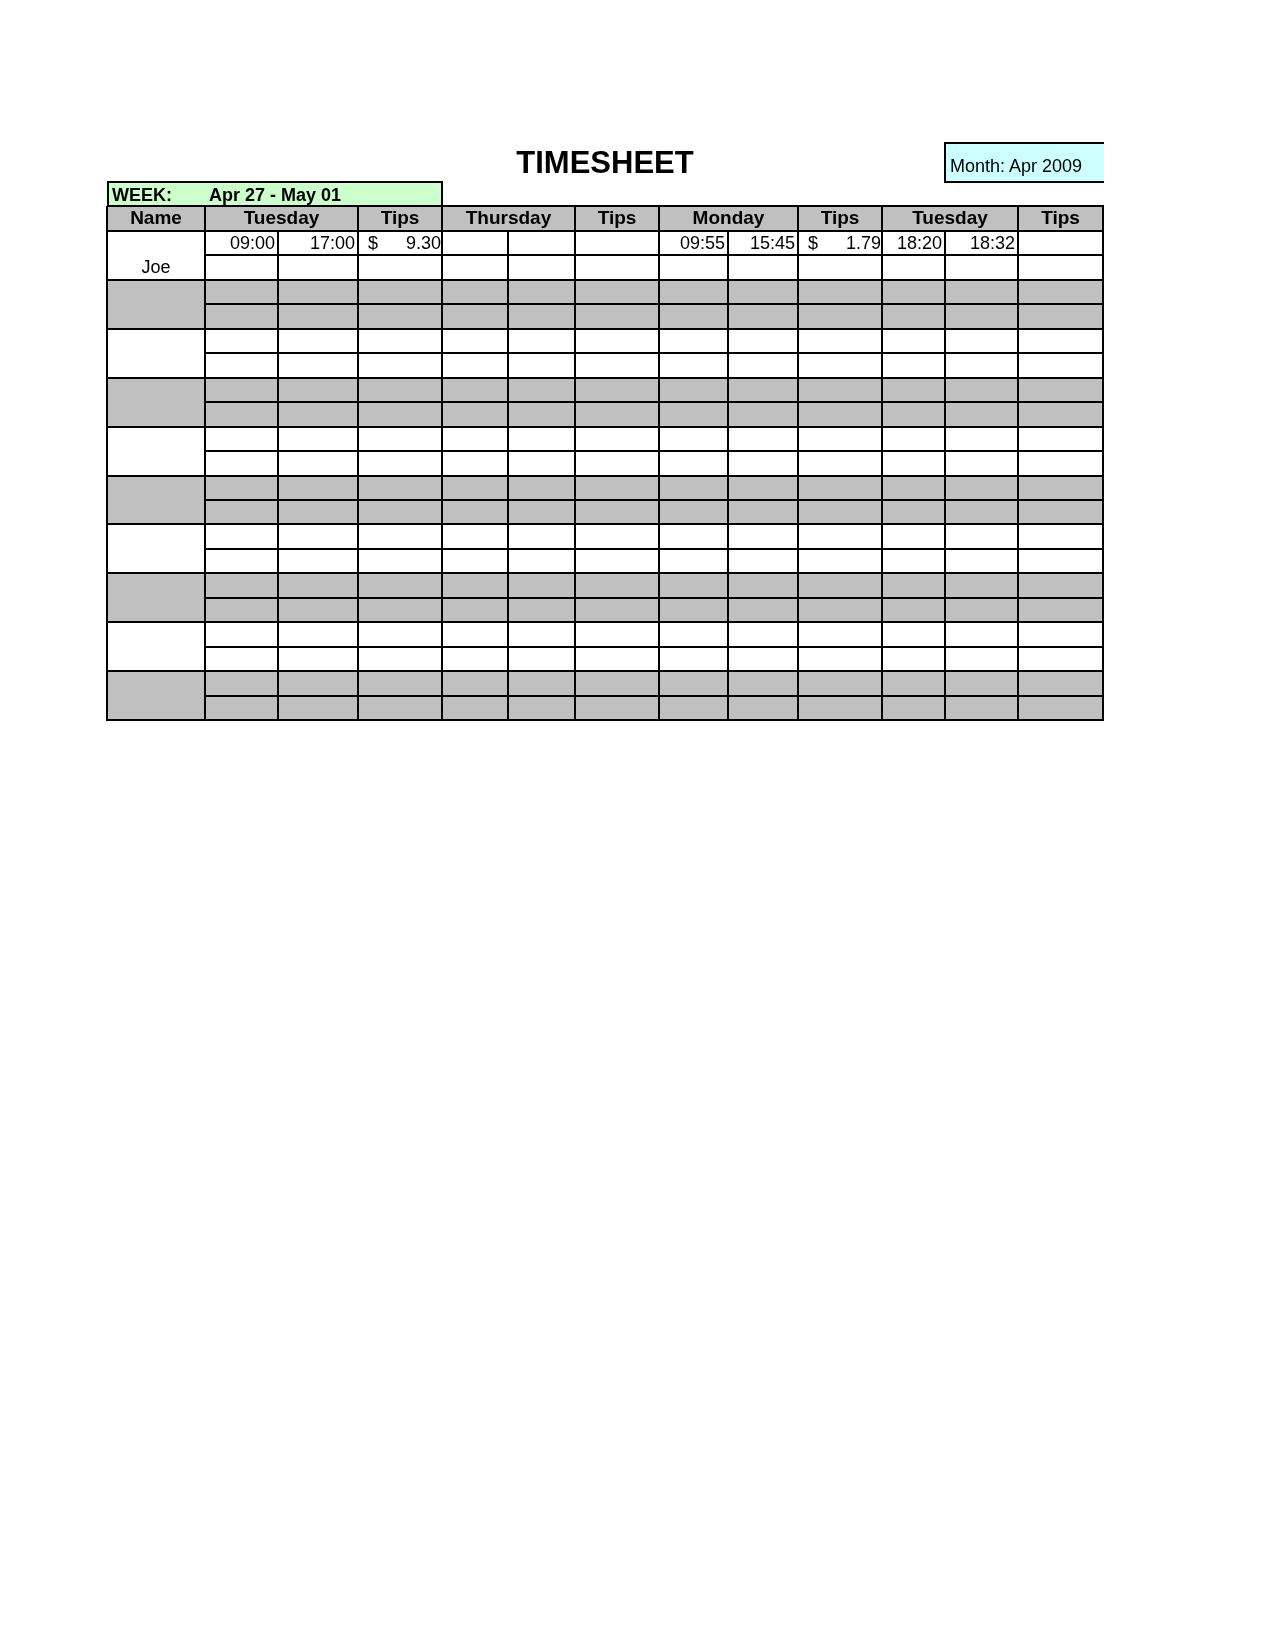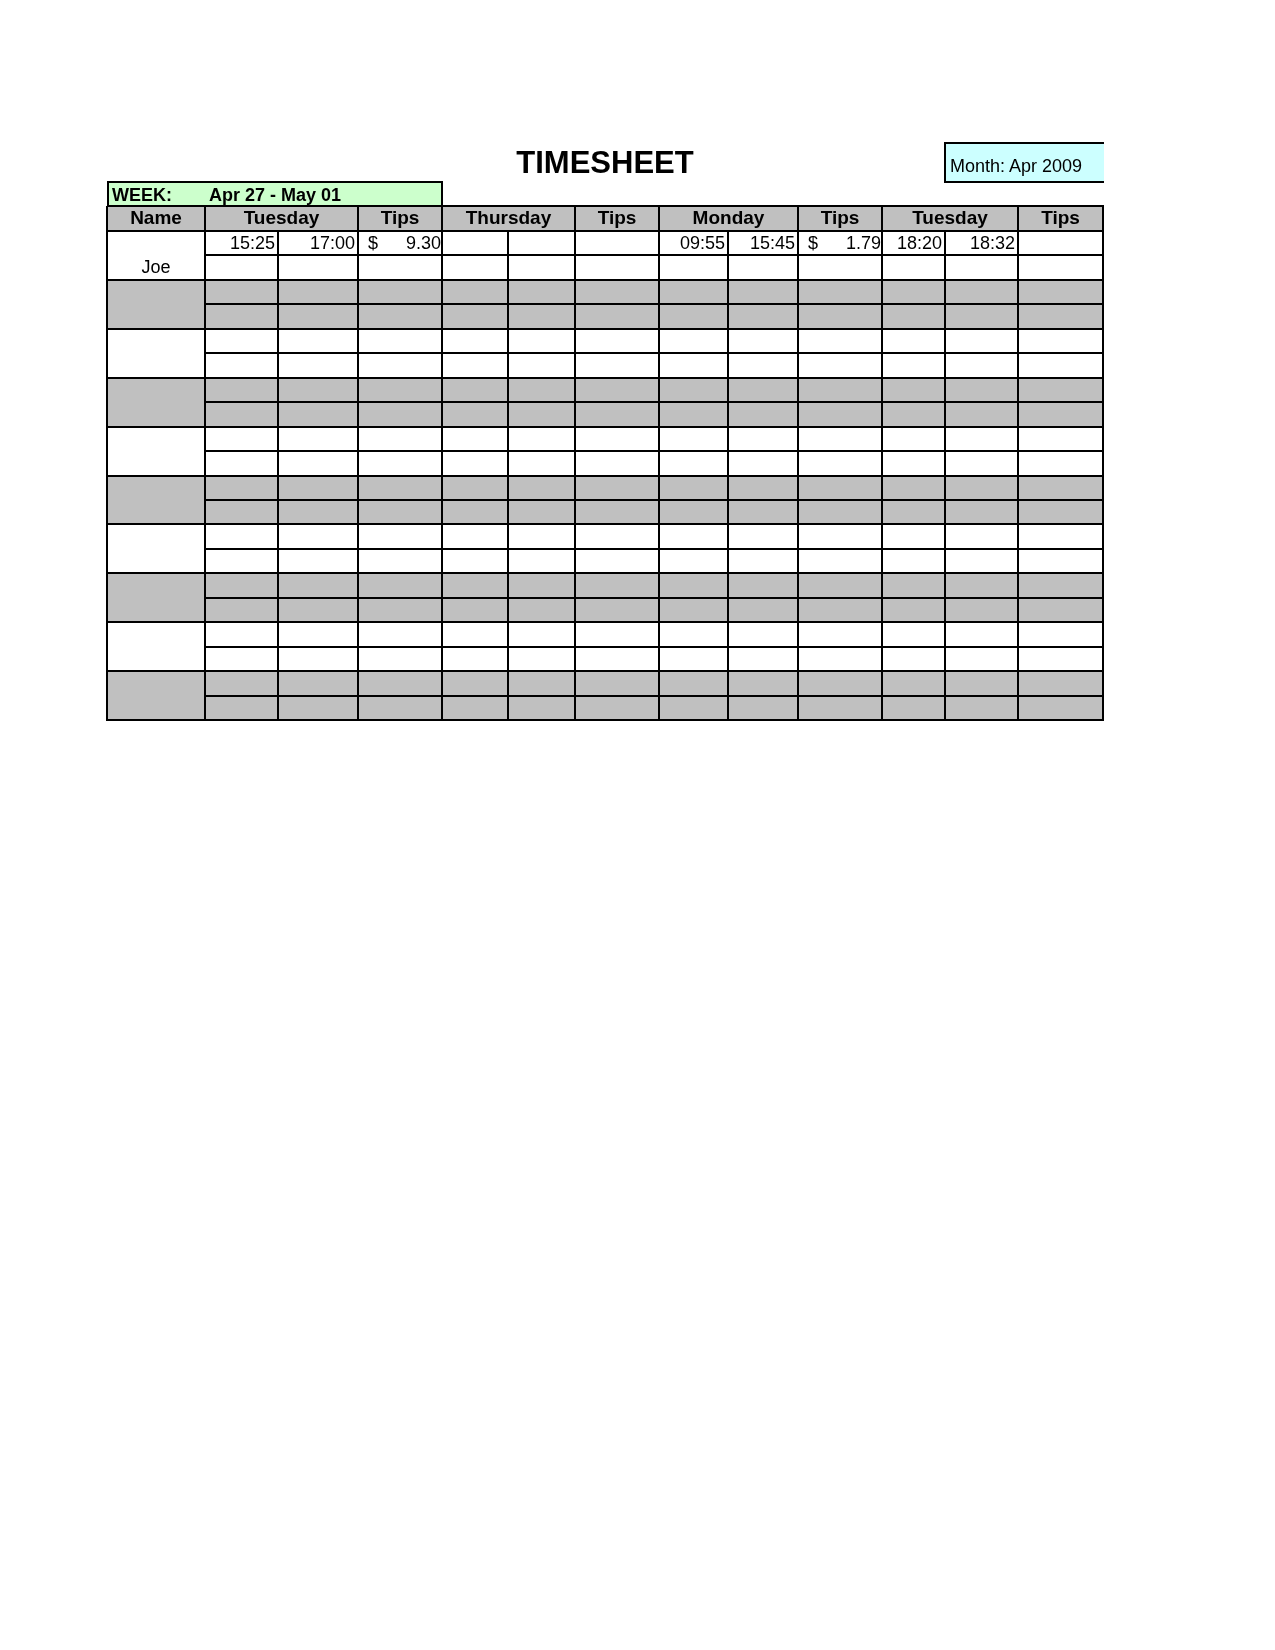--- a/index.html
+++ b/index.html
@@ -36,21 +36,21 @@
     <div class="hcell" style="left: 107px; top: 206px; width: 98px; height: 25px;">Name</div>
     <div class="hcell" style="left: 205px; top: 206px; width: 153px; height: 25px;">Tuesday</div>
     <div class="hcell" style="left: 358px; top: 206px; width: 84px; height: 25px;">Tips</div>
     <div class="hcell" style="left: 442px; top: 206px; width: 133px; height: 25px;">Thursday</div>
     <div class="hcell" style="left: 575px; top: 206px; width: 84px; height: 25px;">Tips</div>
     <div class="hcell" style="left: 659px; top: 206px; width: 139px; height: 25px;">Monday</div>
     <div class="hcell" style="left: 798px; top: 206px; width: 84px; height: 25px;">Tips</div>
     <div class="hcell" style="left: 882px; top: 206px; width: 136px; height: 25px;">Tuesday</div>
     <div class="hcell" style="left: 1018px; top: 206px; width: 85px; height: 25px;">Tips</div>
     <div class="name-cell" style="left: 107px; top: 231px; width: 98px; height: 48.9px; line-height: 24px; padding-top: 24px;">Joe</div>
-    <div class="cell r" style="left: 205px; top: 231px; width: 73px; height: 24.45px;">15:25</div>
+    <div class="cell r" style="left: 205px; top: 231px; width: 73px; height: 24.45px;">09:00</div>
     <div class="cell r" style="left: 278px; top: 231px; width: 80px; height: 24.45px;">17:00</div>
     <div class="cell tipcell" style="left: 358px; top: 231px; width: 84px; height: 24.45px;">
       <span class="cur">$</span>
       <span class="amt">9.30</span>
     </div>
     <div class="cell r" style="left: 442px; top: 231px; width: 66px; height: 24.45px;"></div>
     <div class="cell r" style="left: 508px; top: 231px; width: 67px; height: 24.45px;"></div>
     <div class="cell tipcell" style="left: 575px; top: 231px; width: 84px; height: 24.45px;"></div>
     <div class="cell r" style="left: 659px; top: 231px; width: 69px; height: 24.45px;">09:55</div>
     <div class="cell r" style="left: 728px; top: 231px; width: 70px; height: 24.45px;">15:45</div>

